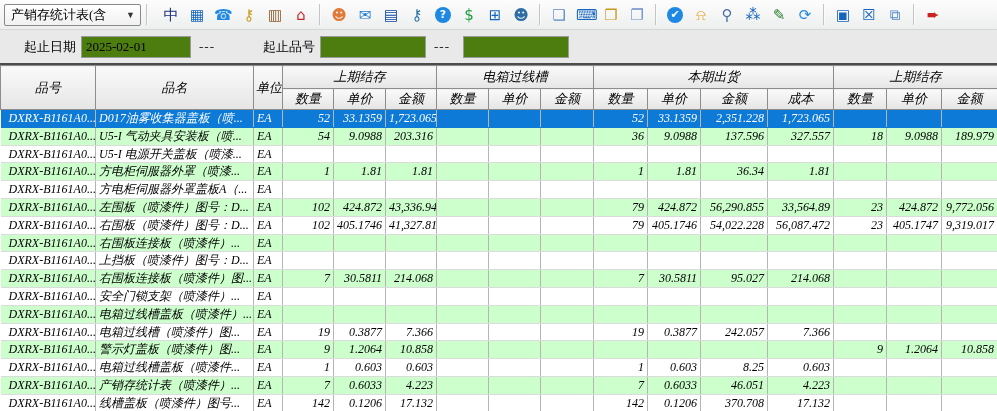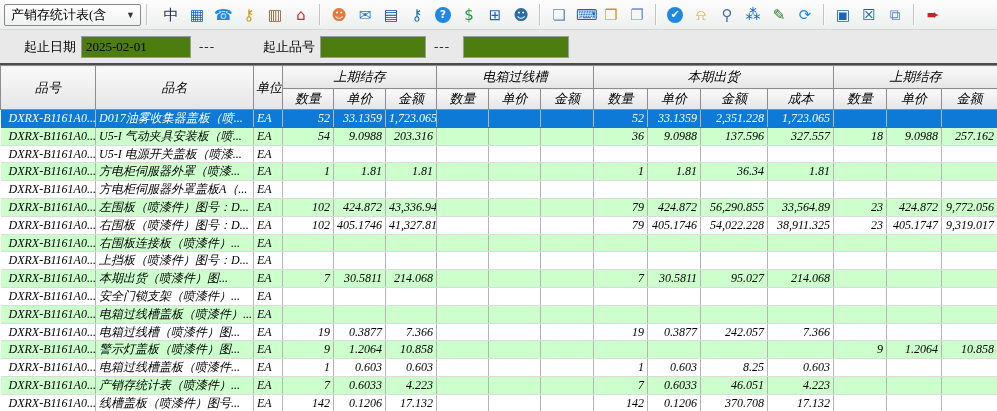--- a/index.html
+++ b/index.html
@@ -205,21 +205,21 @@
             <td class="num">203.316</td>
             <td class="num"></td>
             <td class="num"></td>
             <td class="num"></td>
             <td class="num">36</td>
             <td class="num">9.0988</td>
             <td class="num">137.596</td>
             <td class="num">327.557</td>
             <td class="num">18</td>
             <td class="num">9.0988</td>
-            <td class="num">257.162</td>
+            <td class="num">189.979</td>
           </tr>
           <tr class="">
             <td>DXRX-B1161A0...</td>
             <td>U5-I 电源开关盖板（喷漆...</td>
             <td>EA</td>
             <td class="num"></td>
             <td class="num"></td>
             <td class="num"></td>
             <td class="num"></td>
             <td class="num"></td>
@@ -292,21 +292,21 @@
             <td>EA</td>
             <td class="num">102</td>
             <td class="num">405.1746</td>
             <td class="num">41,327.814</td>
             <td class="num"></td>
             <td class="num"></td>
             <td class="num"></td>
             <td class="num">79</td>
             <td class="num">405.1746</td>
             <td class="num">54,022.228</td>
-            <td class="num">38,911.325</td>
+            <td class="num">56,087.472</td>
             <td class="num">23</td>
             <td class="num">405.1747</td>
             <td class="num">9,319.017</td>
           </tr>
           <tr class="green">
             <td>DXRX-B1161A0...</td>
             <td>右围板连接板（喷漆件）...</td>
             <td>EA</td>
             <td class="num"></td>
             <td class="num"></td>
@@ -335,21 +335,21 @@
             <td class="num"></td>
             <td class="num"></td>
             <td class="num"></td>
             <td class="num"></td>
             <td class="num"></td>
             <td class="num"></td>
             <td class="num"></td>
           </tr>
           <tr class="green">
             <td>DXRX-B1161A0...</td>
-            <td>本期出货（喷漆件）图...</td>
+            <td>右围板连接板（喷漆件）图...</td>
             <td>EA</td>
             <td class="num">7</td>
             <td class="num">30.5811</td>
             <td class="num">214.068</td>
             <td class="num"></td>
             <td class="num"></td>
             <td class="num"></td>
             <td class="num">7</td>
             <td class="num">30.5811</td>
             <td class="num">95.027</td>

